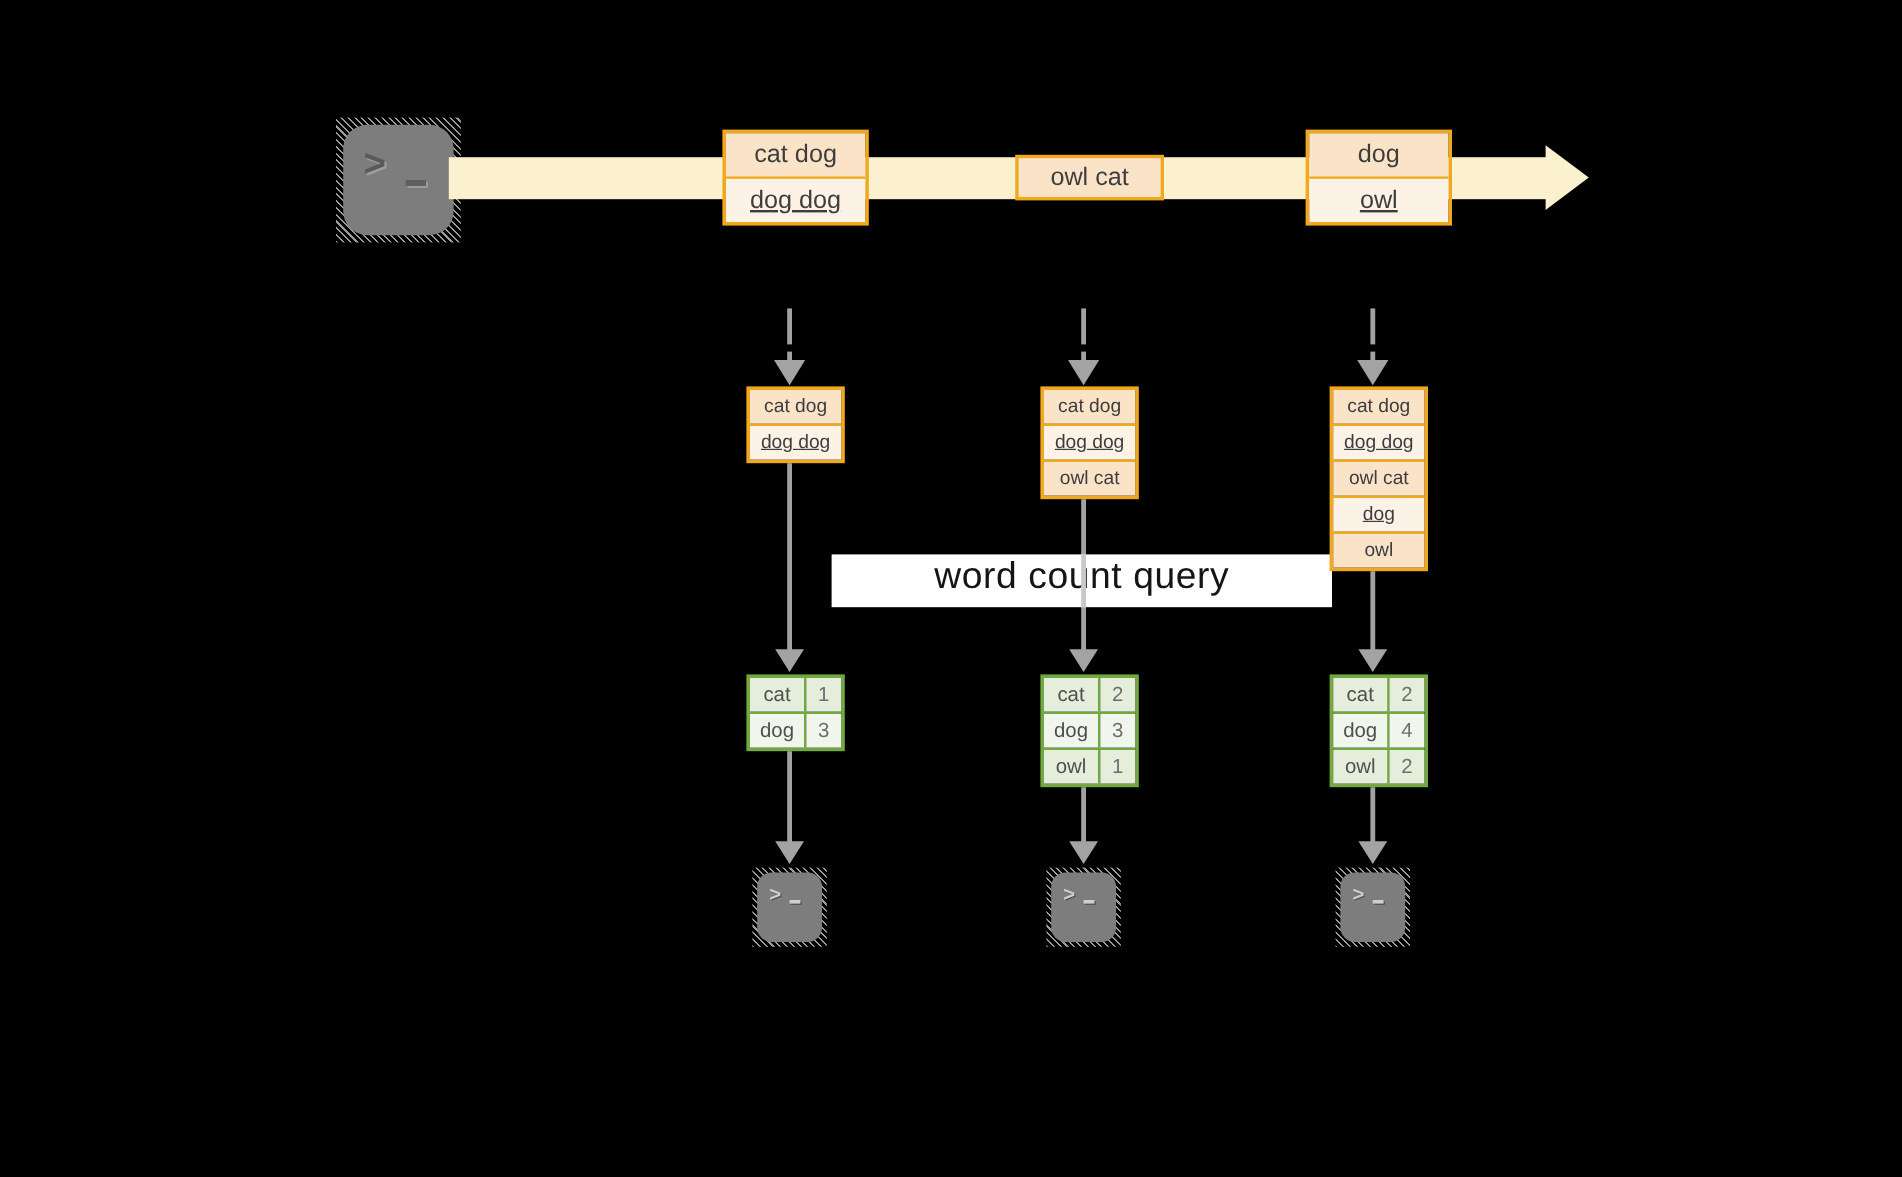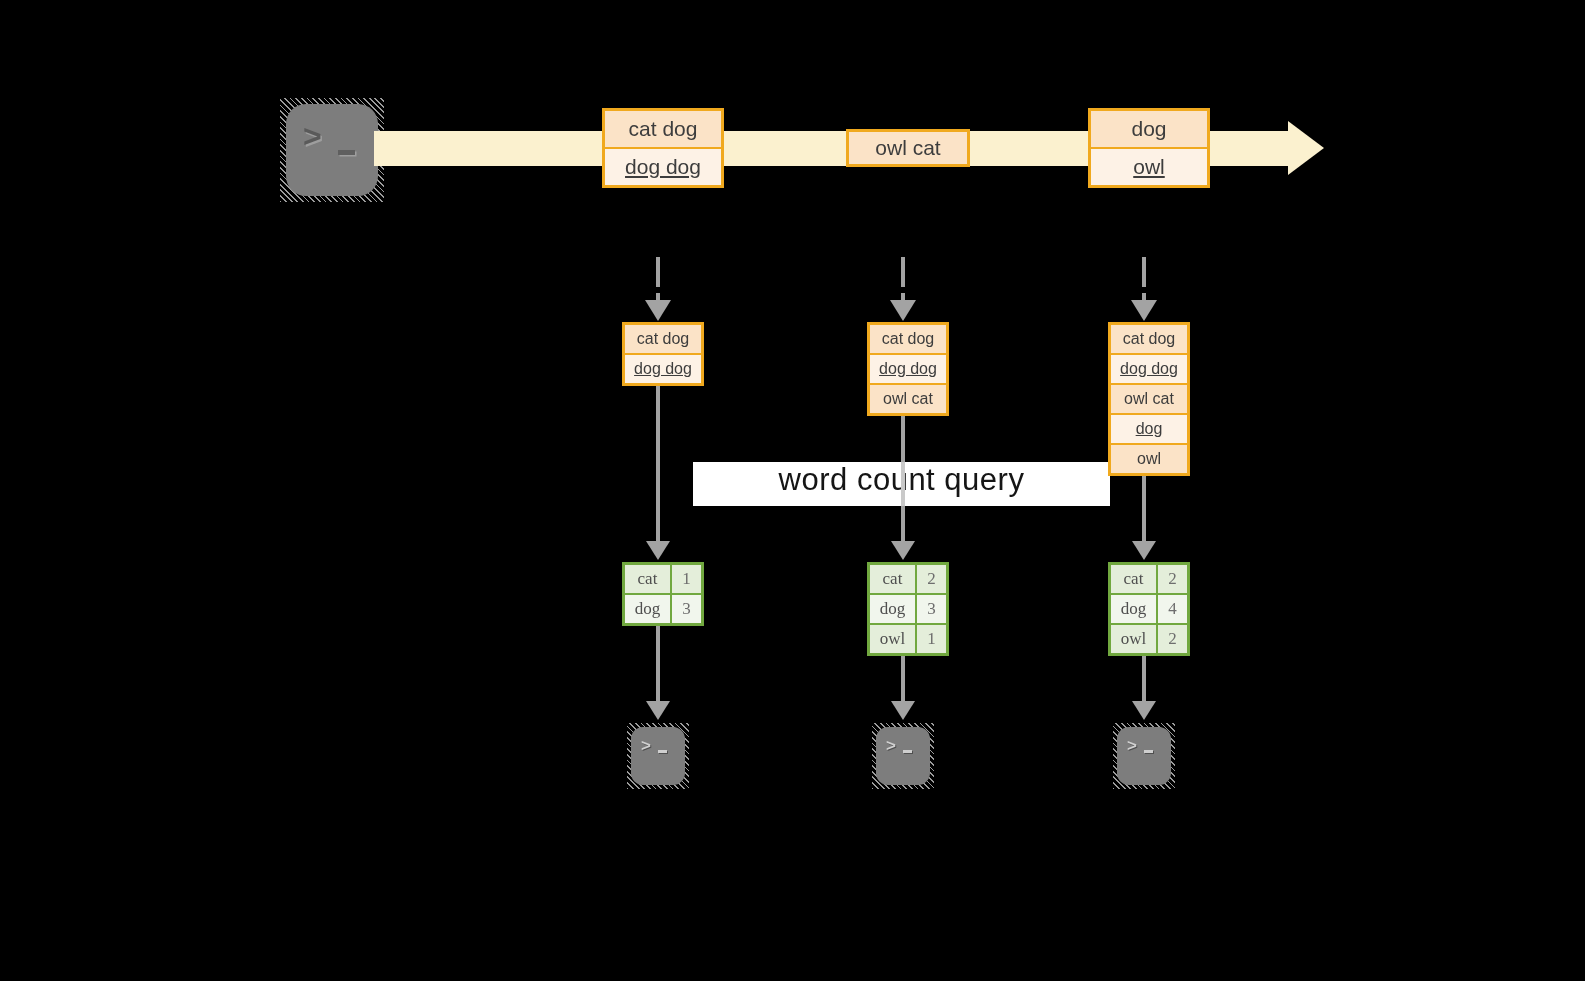--- a/index.html
+++ b/index.html
@@ -46,21 +46,21 @@
   .tri-down.sm{border-left-width:12px;border-right-width:12px;border-top-width:19px;}
 
   
   .query{background:var(--white);z-index:5;display:flex;align-items:flex-start;justify-content:center;
          font-size:31px;font-weight:300;color:#151515;letter-spacing:0.5px;}
   .query-line{background:#c9c9c9;z-index:6;}
   .above-query{z-index:7;}
 
   
   .gtable{border:3px solid var(--green);z-index:3;}
-  .gtable .grow{display:flex;height:28px;font-family:Liberation Serif, serif;}
+  .gtable .grow{display:flex;height:28px;}
   .gtable .grow + .grow{border-top:2px solid var(--green);}
   .gtable .wcell{width:45px;display:flex;align-items:center;justify-content:center;
                  font-size:17px;color:#4f4f4f;border-right:2px solid var(--green);}
   .gtable .ncell{flex:1;display:flex;align-items:center;justify-content:center;
                  font-size:17px;color:#6e6e6e;}
 </style>
 </head>
 <body>
 
 <div id="stage">

